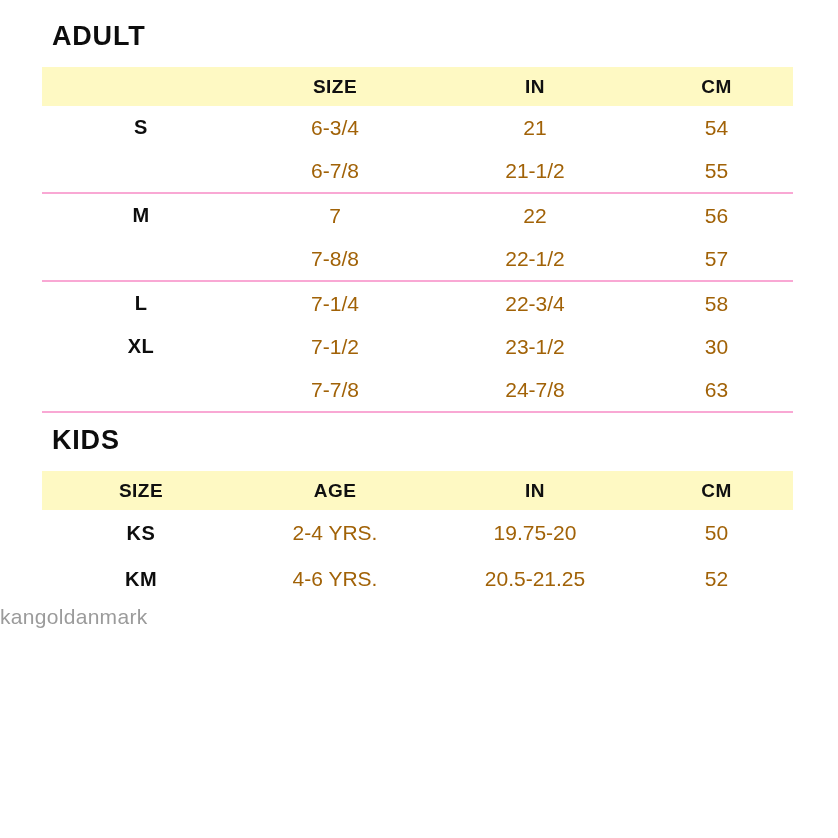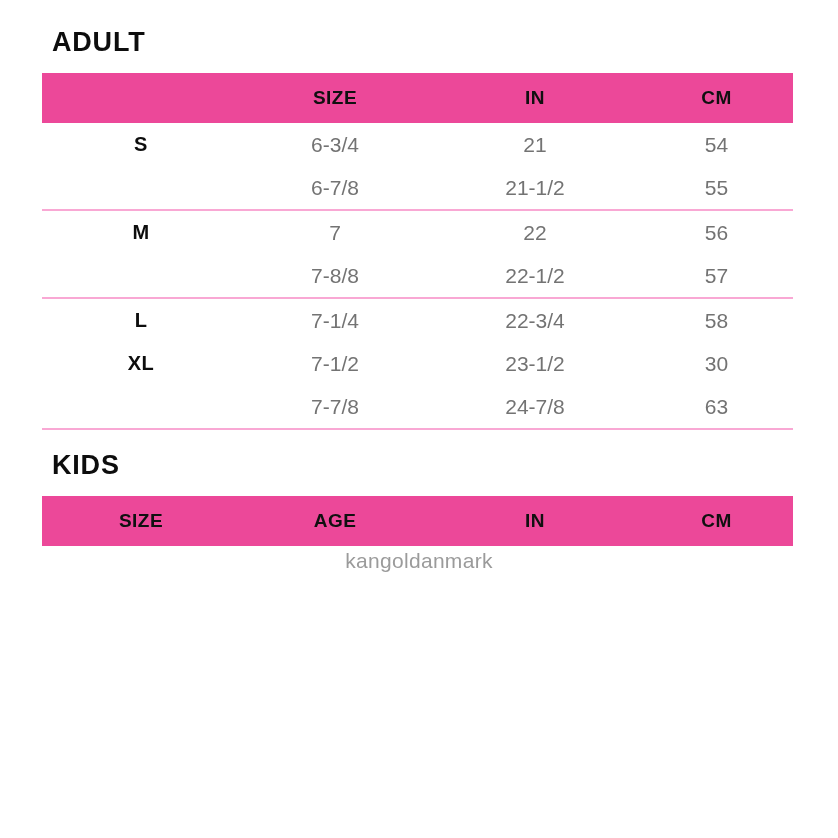--- a/index.html
+++ b/index.html
@@ -7,70 +7,70 @@
     padding: 0;
     background: #ffffff;
     font-family: "Liberation Sans", sans-serif;
   }
   .page {
     width: 838px;
     height: 838px;
     background: #ffffff;
     overflow: hidden;
     box-sizing: border-box;
-    padding-top: 27px;
+    padding-top: 21px;
   }
   .section-title {
     margin: 0 0 0 52px;
     font-size: 27px;
     line-height: 31px;
     font-weight: 800;
     letter-spacing: 0.8px;
     color: #0d0d0d;
   }
   table.size-table {
     border-collapse: collapse;
     table-layout: fixed;
     width: 751px;
     margin: 15px 0 0 42px;
   }
   table.size-table th {
-    background: #ec4899;
-    height: 50px;
+    background: #fef9c3;
+    height: 39px;
     font-size: 19px;
     font-weight: 700;
     letter-spacing: 0.5px;
     color: #101010;
     text-align: center;
     padding: 0;
   }
   table.size-table td {
     height: 43px;
     text-align: center;
     vertical-align: middle;
     font-size: 21px;
     font-weight: 400;
-    color: #737373;
+    color: #a16207;
     padding: 0;
   }
   table.size-table td.row-label {
     font-size: 20px;
     font-weight: 700;
     letter-spacing: 0.5px;
     color: #0d0d0d;
   }
   tr.group-end td {
     border-bottom: 2px solid #f9a8d4;
   }
-  .kids-gap { margin-top: 20px; }
+  .kids-gap { margin-top: 12px; }
   table.kids-table td { height: 46px; }
   .watermark {
     margin-top: 3px;
     width: 838px;
-    text-align: center;
+    text-align: left;
     font-size: 21px;
     color: #9b9b9b;
     letter-spacing: 0.3px;
   }
 </style>
 </head>
 <body>
 
 <div class="page">
 
@@ -152,18 +152,30 @@
     </colgroup>
     <thead>
       <tr>
         <th>SIZE</th>
         <th>AGE</th>
         <th>IN</th>
         <th>CM</th>
       </tr>
     </thead>
     <tbody>
+      <tr>
+        <td class="row-label">KS</td>
+        <td>2-4 YRS.</td>
+        <td>19.75-20</td>
+        <td>50</td>
+      </tr>
+      <tr>
+        <td class="row-label">KM</td>
+        <td>4-6 YRS.</td>
+        <td>20.5-21.25</td>
+        <td>52</td>
+      </tr>
     </tbody>
   </table>
 
   <div class="watermark">kangoldanmark</div>
 
 </div>
 
 </body></html>

